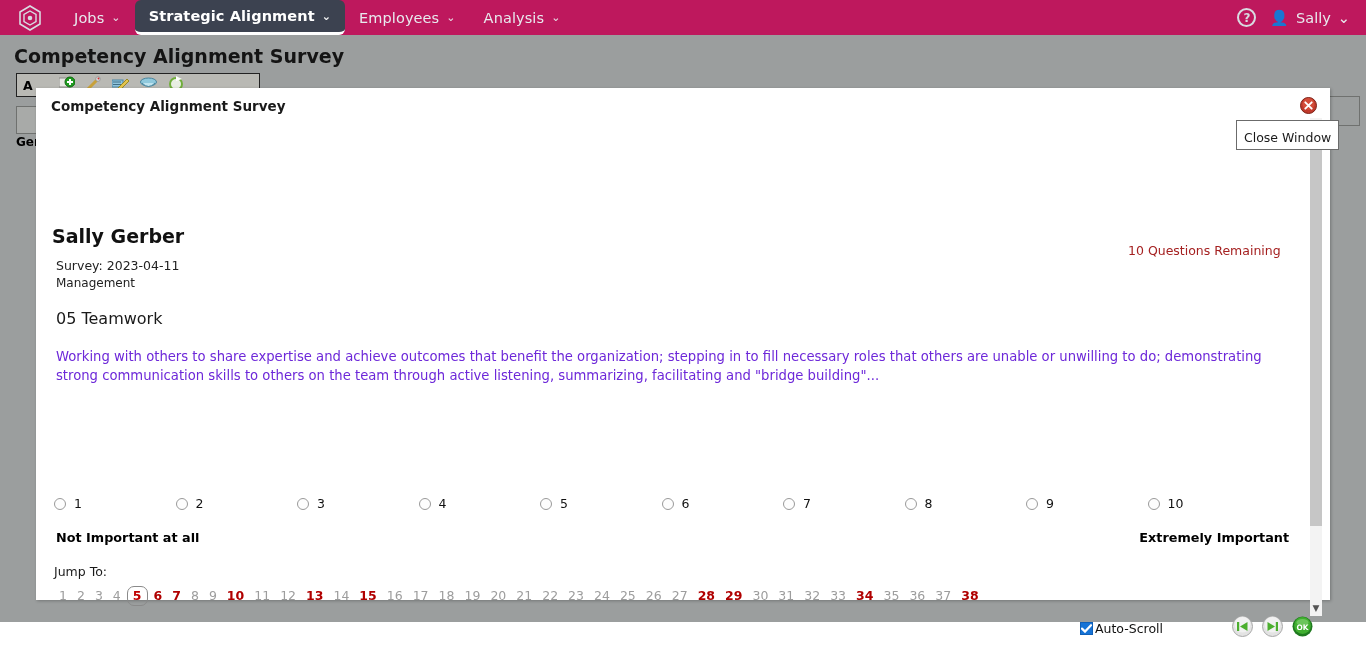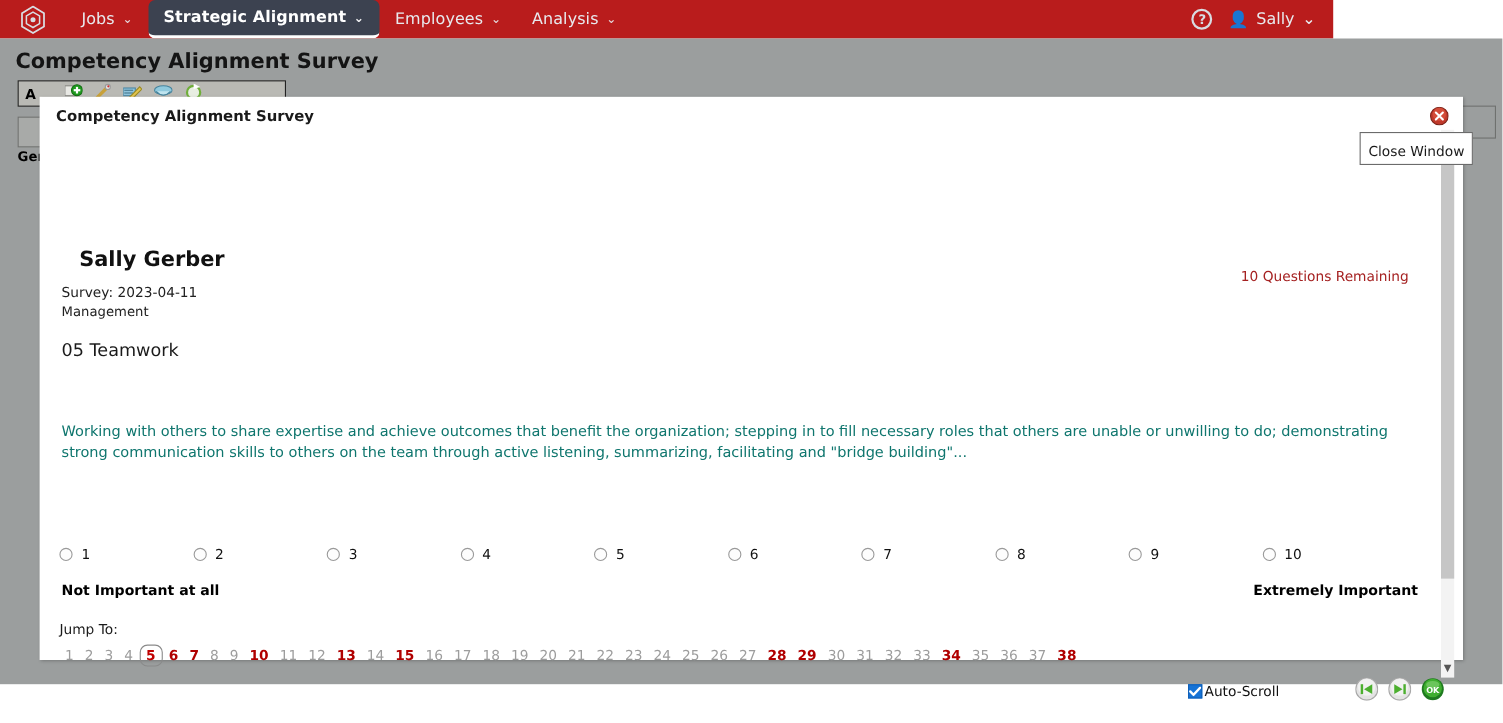--- a/index.html
+++ b/index.html
@@ -7,22 +7,22 @@
     margin: 0; padding: 0;
     width: 1366px; height: 657px;
     font-family: "DejaVu Sans", sans-serif;
     overflow: hidden;
     background: #ffffff;
   }
   #page { position: relative; width: 1366px; height: 657px; background:#ffffff; }
 
   
   .navbar {
-    position: absolute; left: 0; top: 0; width: 1212px; height: 35px;
-    background: #b91c1c; display: flex; align-items: stretch;
+    position: absolute; left: 0; top: 0; width: 1366px; height: 35px;
+    background: #be185d; display: flex; align-items: stretch;
   }
   .nav-logo {
     width: 60px; display: flex; align-items: center; justify-content: center;
   }
   .nav-logo svg { display:block; }
   .nav-item {
     display: flex; align-items: center; padding: 0 14px;
     color: #e8eaee; font-size: 14.5px; letter-spacing: .1px;
     white-space: nowrap; cursor: pointer;
   }
@@ -79,30 +79,30 @@
     position:absolute; right:13px; top:9px; width:17px; height:17px; cursor:pointer;
   }
   .tooltip {
     position:absolute; left:1236px; top:120px; background:#ffffff;
     border:1px solid #6b6b6b; font-size:12.5px; color:#1a1a1a;
     padding:9px 7px 4px 7px; white-space:nowrap; z-index: 30;
   }
 
   .modal-body { position:absolute; left:0; top:30px; width:1275px; height:482px; }
 
-  .person-name { position:absolute; left:36px; top:107px; font-size:19px; font-weight:bold; color:#111; }
+  .person-name { position:absolute; left:16px; top:107px; font-size:19px; font-weight:bold; color:#111; }
   .survey-line { position:absolute; left:20px; top:140px; font-size:12.5px; color:#222; }
   .dept-line   { position:absolute; left:20px; top:158px; font-size:12px; color:#222; }
   .remaining {
     position:absolute; left:1092px; top:125px; font-size:12.5px; color:#a52121;
   }
   .comp-title { position:absolute; left:20px; top:191px; font-size:16px; color:#1a1a1a; }
   .comp-desc {
     position:absolute; left:20px; top:229px; width:1235px;
-    font-size:13.2px; color:#0f766e; line-height:19px;margin-top:36px;
+    font-size:13.2px; color:#6d28d9; line-height:19px;
   }
 
   .question {
     position:absolute; left:20px; top:338px; font-size:13.5px; font-weight:bold; color:#8c1818;
   }
 
   .radio-row { position:absolute; left:18px; top:378px; width:1240px; height:24px; }
   .radio-opt {
     position:absolute; display:flex; align-items:center; gap:8px; cursor:pointer;
   }

